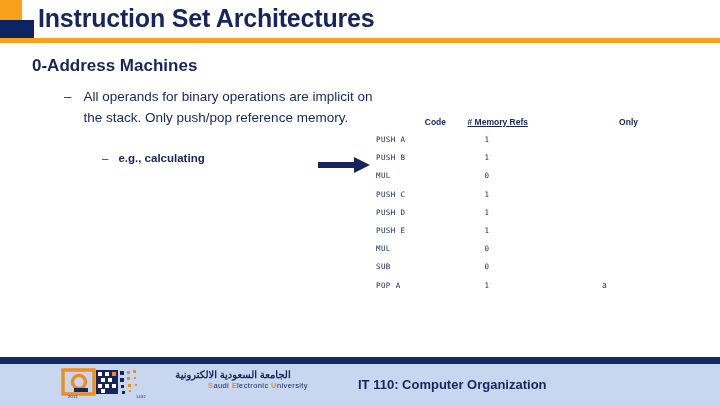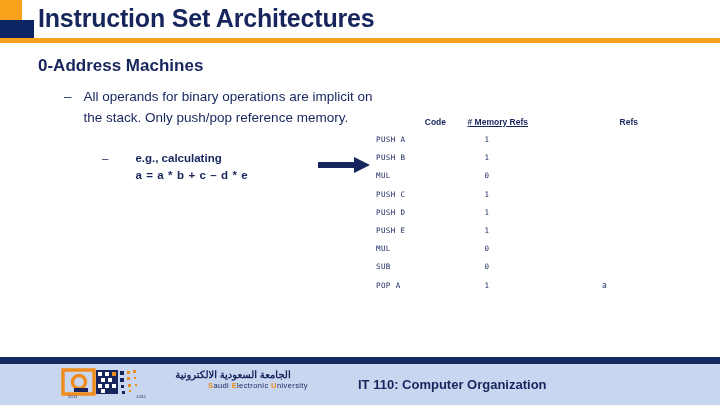--- a/index.html
+++ b/index.html
@@ -25,39 +25,39 @@
     background:#f9a11b;
   }
   .slide-title{
     position:absolute; left:38px; top:4px;
     font-size:25px; font-weight:bold; color:#16255c;
     letter-spacing:-0.2px; white-space:nowrap;
   }
 
   
   .section-heading{
-    position:absolute; left:38px; top:56px;
+    position:absolute; left:32px; top:56px;
     font-size:17px; font-weight:bold; color:#16255c;
     white-space:nowrap;
   }
   .bullet1{
     position:absolute; left:64px; top:86px; width:320px;
     color:#16255c; font-size:13.5px; line-height:21px;
     display:flex; gap:12px;
   }
   .bullet1 .dash{ flex:0 0 auto; }
   .bullet1 .txt { flex:1 1 auto; }
 
   .bullet2{
     position:absolute; left:102px; top:150px; width:230px;
     color:#16255c; font-size:11.5px; font-weight:bold; line-height:17px;
     display:flex; gap:10px;
   }
   .bullet2 .dash{ flex:0 0 auto; font-weight:normal;}
-  .bullet2 .txt{ flex:1 1 auto;margin-left:17px; }
+  .bullet2 .txt{ flex:1 1 auto; }
   .bullet2 .line2{ display:block; letter-spacing:0.6px; }
 
   
   .arrow{
     position:absolute; left:318px; top:157px;
     width:52px; height:16px;
   }
 
   
   .code-table{
@@ -127,34 +127,33 @@
 
 <div class="bullet1">
   <span class="dash">–</span>
   <span class="txt">All operands for binary operations are implicit on the stack. Only push/pop reference memory.</span>
 </div>
 
 <div class="bullet2">
   <span class="dash">–</span>
   <span class="txt">
     <span>e.g., calculating</span>
-    <span class="line2">a = a * b + c – d * e</span>
   </span>
 </div>
 
 <svg class="arrow" viewBox="0 0 52 16">
   <path d="M0 5 H36 V0 L52 8 L36 16 V11 H0 Z" fill="#16255c"></path>
 </svg>
 
 <table class="code-table">
   <thead>
     <tr>
       <th class="col-code">Code</th>
       <th class="col-refs c-refs"># Memory Refs</th>
-      <th class="col-stack">Refs</th>
+      <th class="col-stack">Only</th>
     </tr>
   </thead>
   <tbody id="code-rows">
       <tr>
         <td class="col-code">PUSH  A</td>
         <td class="col-refs c-refs">1</td>
         <td class="col-stack c-stack"></td>
       </tr>
       <tr>
         <td class="col-code">PUSH  B</td>

